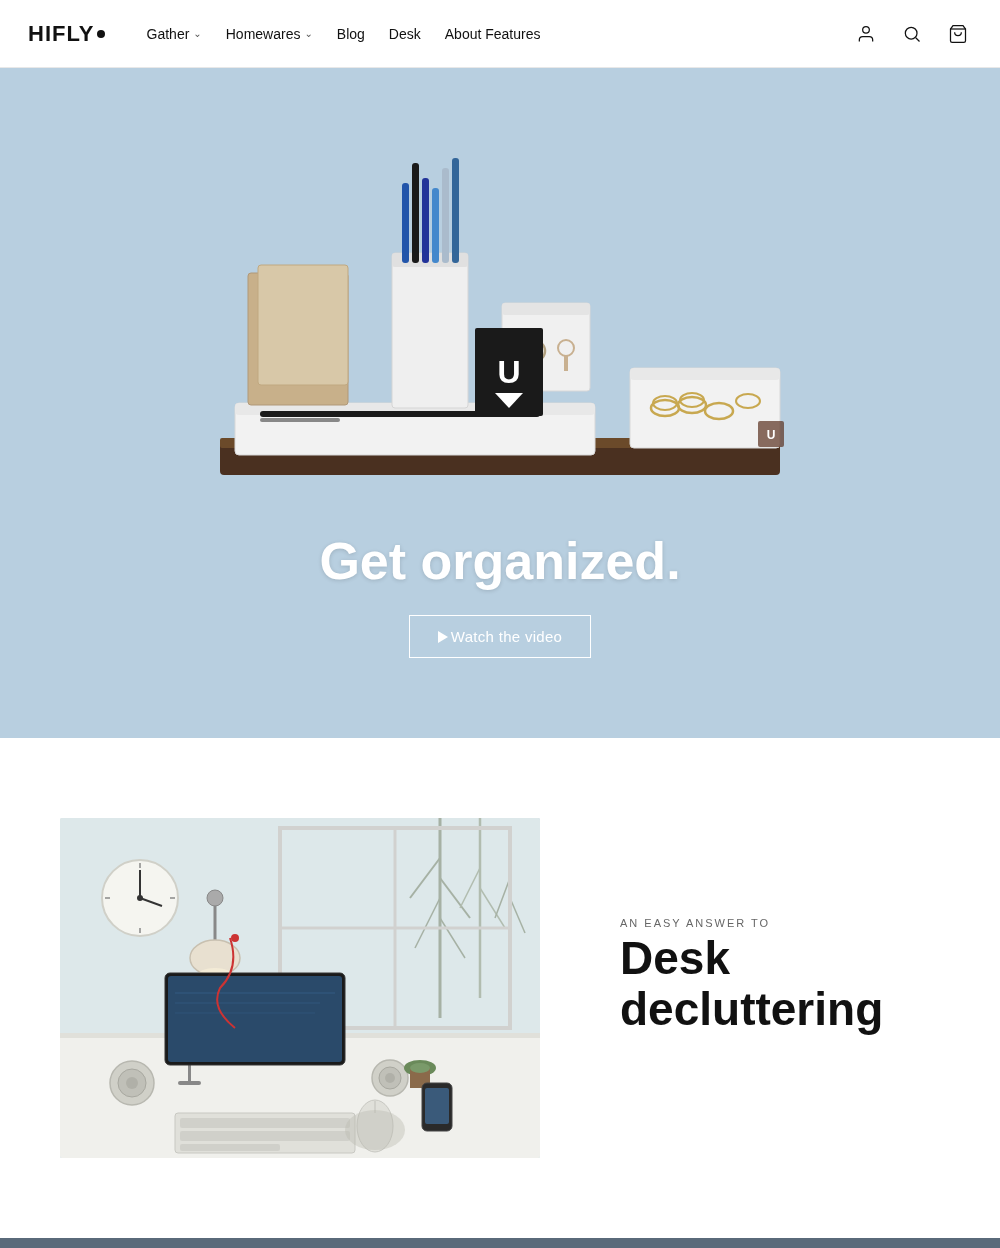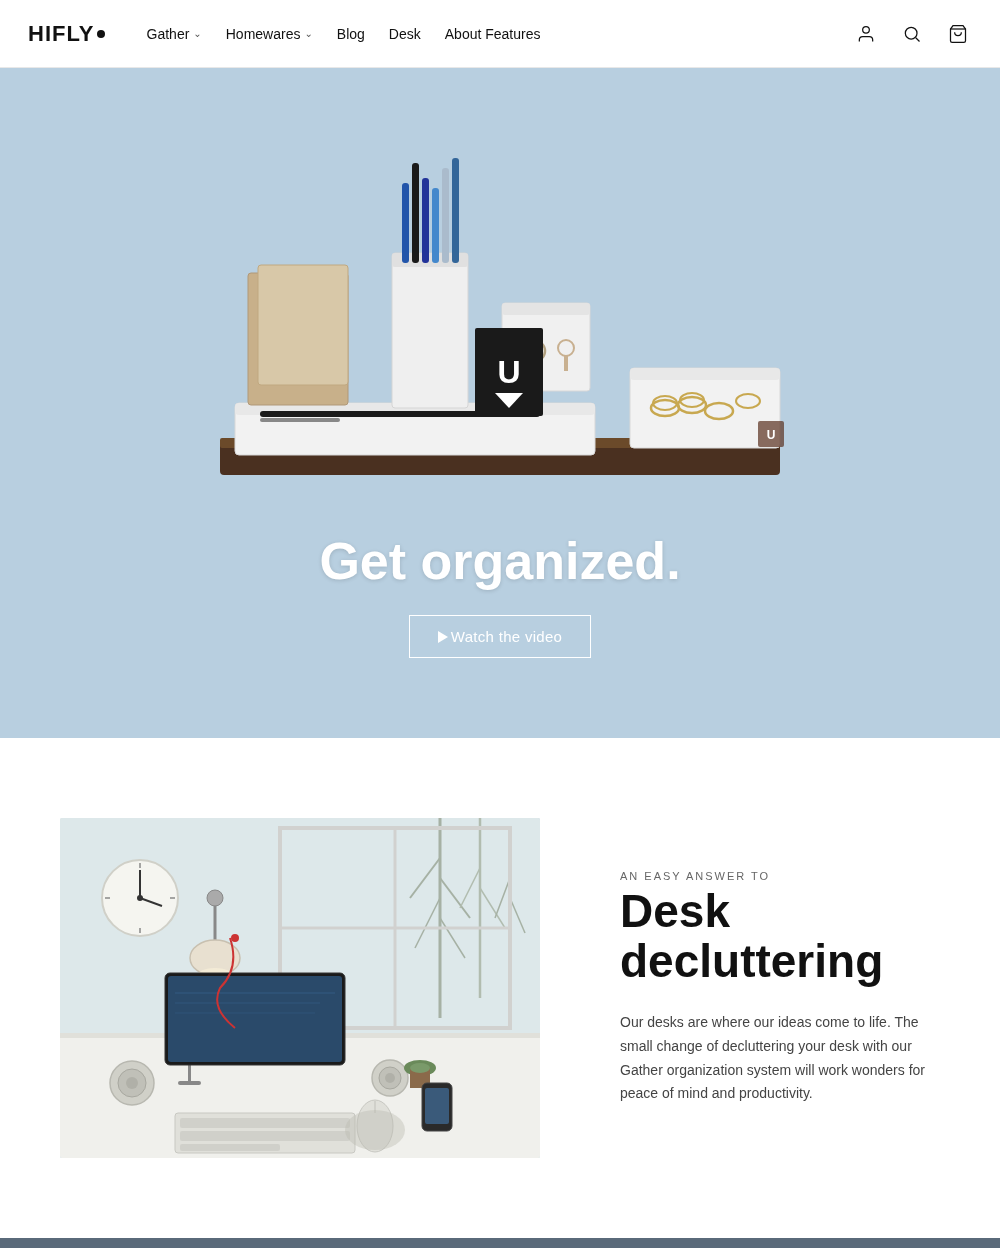--- a/index.html
+++ b/index.html
@@ -408,19 +408,18 @@
       <circle cx="175" cy="120" r="4" fill="#cc3333"></circle>
     </svg>
   </div>
 
   <div class="info-text-block">
     <p class="info-eyebrow">AN EASY ANSWER TO</p>
     <h2 class="info-heading">
       <span>Desk</span><br>
       <span>decluttering</span>
     </h2>
-    <p class="info-body">Our desks are where our ideas come to life. The small change of decluttering your desk with our Gather organization system will work wonders for peace of mind and productivity.</p>
   </div>
 </section>
 
 <section class="everything-section">
   
 </section>
 
 </body></html>

